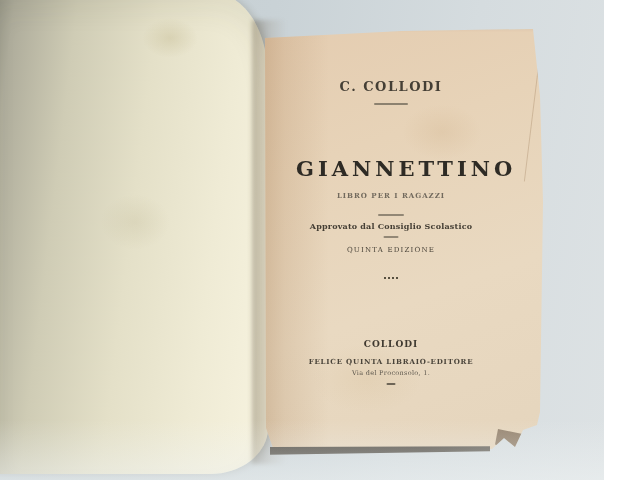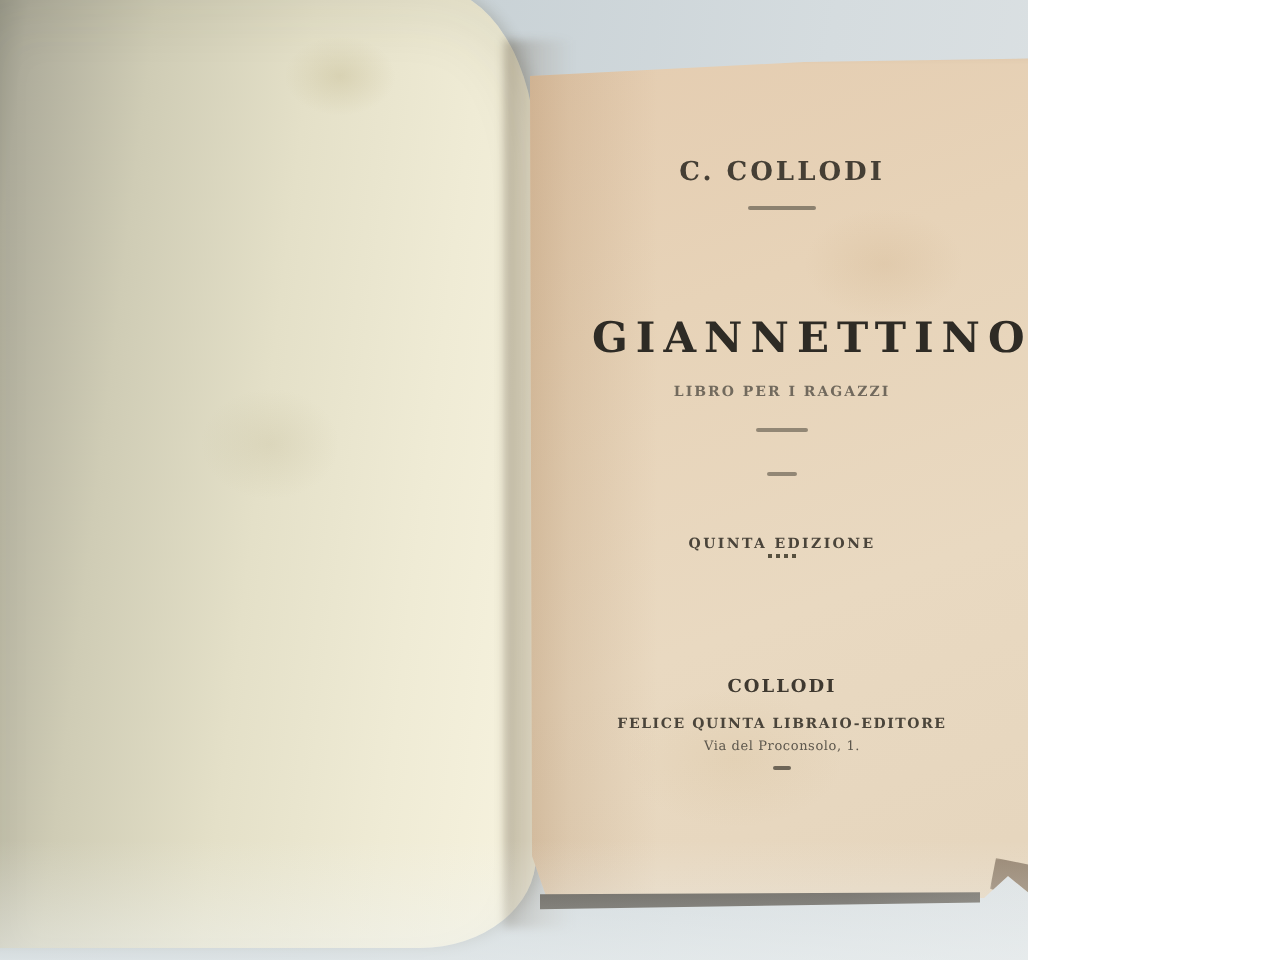--- a/index.html
+++ b/index.html
@@ -1,21 +1,21 @@
 <!DOCTYPE html>
 <html><head>
 <meta charset="utf-8">
 <style>
   html,body{margin:0;padding:0;}
   body{
     width:640px;height:480px;overflow:hidden;
     font-family:"DejaVu Serif","Liberation Serif",serif;
   }
   .scene{
-    position:relative;width:514px;height:480px;overflow:hidden;
+    position:relative;width:604px;height:480px;overflow:hidden;
     background:linear-gradient(100deg,#c2ccd1 0%,#c9d2d6 40%,#d5dcdf 70%,#dde2e4 100%);
   }
   .scene::after{ 
     content:"";position:absolute;left:0;bottom:0;width:100%;height:60px;
     background:linear-gradient(to bottom,rgba(255,255,255,0),rgba(240,244,244,0.5));
     pointer-events:none;
   }
 
   
   .left-page{
@@ -89,21 +89,21 @@
   }
   .text-col > *{position:absolute;width:100%;left:0;line-height:1;}
   .author{top:56px;font-size:13px;font-weight:bold;letter-spacing:1.5px;color:#453f35;}
   .rule{left:50%;transform:translateX(-50%);height:1.5px;background:#6e6557;border-radius:1px;}
   .rule-author{top:79px;width:34px;opacity:0.75;}
   .booktitle{top:102px;font-size:21px;font-weight:bold;letter-spacing:4px;color:#2e2b25;margin-top:32px;}
   .subtitle{top:168px;font-size:7px;letter-spacing:1px;color:#5d574d;opacity:0.85;font-weight:bold;}
   .rule-above-approval{top:190px;width:26px;opacity:0.7;}
   .approval{top:198px;font-size:8px;font-weight:bold;letter-spacing:0.2px;color:#443e34;}
   .rule-below-approval{top:212px;width:15px;opacity:0.7;}
-  .edition{top:244px;font-size:7px;font-weight:bold;letter-spacing:1.2px;color:#4a443a;}
+  .edition{top:223px;font-size:7px;font-weight:normal;letter-spacing:1.2px;color:#4a443a;}
   .ornament{
     top:253px;left:50%;width:14px;height:2px;transform:translateX(-50%);
     background:repeating-linear-gradient(90deg,#57503f 0 2px,rgba(0,0,0,0) 2px 4px);
   }
   .city{top:316px;font-size:9px;font-weight:bold;letter-spacing:1px;color:#3f3930;}
   .publisher{top:334px;font-size:7px;font-weight:bold;letter-spacing:0.8px;color:#4a443a;}
   .address{top:346px;font-size:6.5px;letter-spacing:0.3px;color:#5d574d;}
   .dash-rule{top:359px;width:9px;}
   .year{top:365px;font-size:8.5px;letter-spacing:1.5px;color:#4a443a;}
 </style>
@@ -123,20 +123,21 @@
     <div class="stain-c"></div>
     <div class="stain-d"></div>
     <div class="corner-shadow"></div>
 
     <div class="text-col">
       <div class="author">C. COLLODI</div>
       <div class="rule rule-author"></div>
       <div class="booktitle">GIANNETTINO</div>
       <div class="subtitle">LIBRO PER I RAGAZZI</div>
       <div class="rule rule-above-approval"></div>
+      <div class="approval">Approvato dal Consiglio Scolastico</div>
       <div class="rule rule-below-approval"></div>
       <div class="edition">QUINTA EDIZIONE</div>
       <div class="ornament"></div>
       <div class="city">COLLODI</div>
       <div class="publisher">FELICE QUINTA LIBRAIO-EDITORE</div>
       <div class="address">Via del Proconsolo, 1.</div>
       <div class="rule dash-rule"></div>
     </div>
   </div>
 

